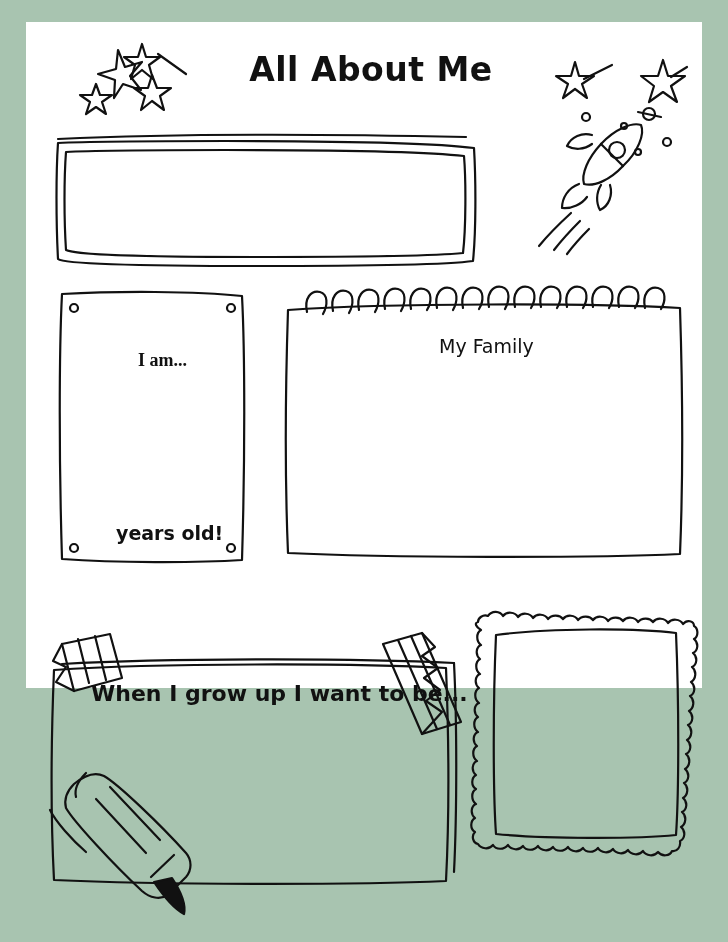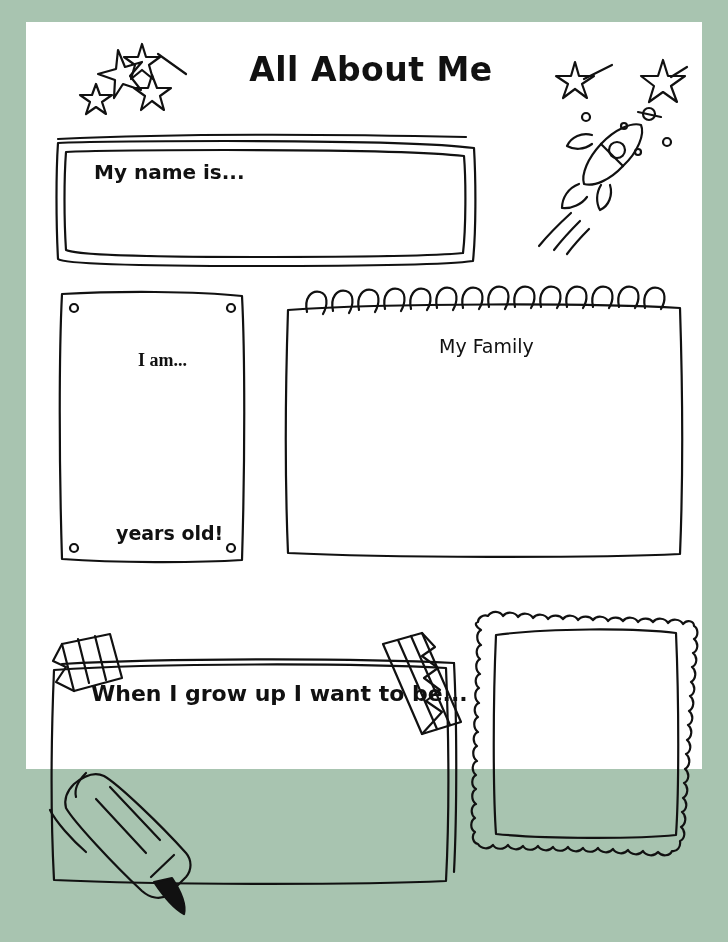--- a/index.html
+++ b/index.html
@@ -20,21 +20,21 @@
     height: 942px;
     background: #a8c4b0;
     box-sizing: border-box;
   }
 
   #sheet {
     position: absolute;
     left: 26px;
     top: 22px;
     width: 676px;
-    height: 747px;
+    height: 666px;
     background: #ffffff;
     box-sizing: border-box;
   }
 
   .svg-layer {
     position: absolute;
     left: 0;
     top: 0;
     width: 676px;
     height: 898px;
@@ -216,21 +216,20 @@
                    C644 834 636 835 632 830 C628 835 620 834 617 829 C613 834 605 833 602 828 C598 833 590 832 587 827 C583 832 575 831 572 826 C568 831 560 831 557 826 C553 831 545 830 542 825 C538 830 530 830 527 825 C523 830 515 829 512 824 C508 829 500 829 497 824 C493 829 485 828 482 823 C478 828 470 828 467 823 C463 828 455 827 452 822 C447 821 445 814 449 810 C444 807 444 799 449 796 C444 792 445 784 450 782 C445 778 445 770 450 767
                    C445 764 445 756 450 753 C445 749 446 741 451 739 C446 735 446 727 451 724 C446 720 447 712 452 710 C447 706 447 698 452 695 C447 691 448 683 453 681 C448 677 448 669 453 666 C448 662 449 654 454 652 C449 648 449 640 454 637 C449 633 450 625 455 623 C450 619 450 611 455 608 C450 605 448 601 452 600 Z"></path>
           <path d="M470 613 C467 680 467 770 470 812 C520 817 610 817 650 813 C653 770 653 680 650 611 C610 606 520 606 470 613 Z"></path>
         </g>
 
       </g>
     </svg>
 
     <div class="txt" id="page-title">All About Me</div>
 
-    <div class="txt" id="name-label">My name is...</div>
 
     <div class="txt" id="age-label-top">I am...</div>
     <div class="txt" id="age-label-bottom">years old!</div>
 
     <div class="txt" id="family-label">My Family</div>
 
     <div class="txt" id="grow-up-label">When I grow up I want to be...</div>
 
 
   </div>

